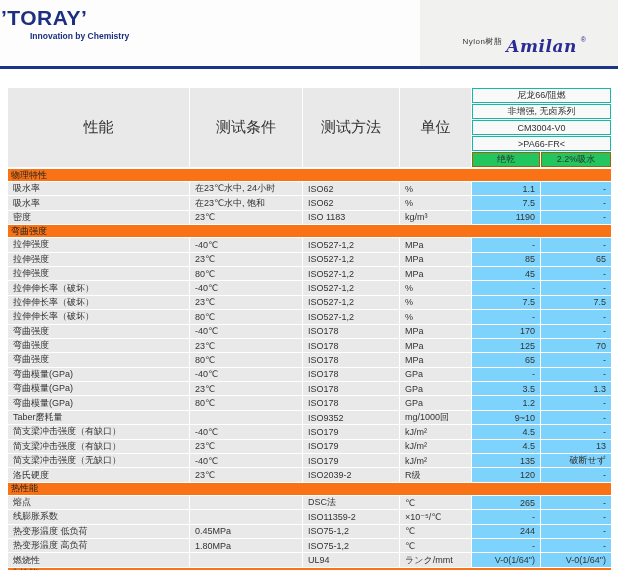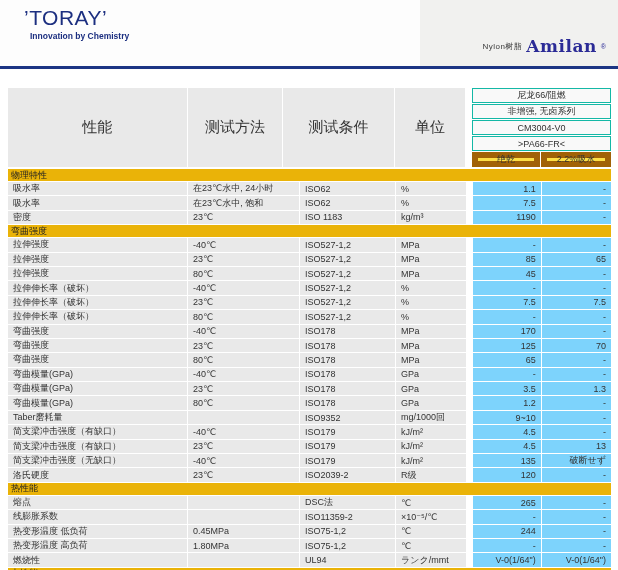--- a/index.html
+++ b/index.html
@@ -4,54 +4,54 @@
 <style>
   html,body{margin:0;padding:0;}
   body{
     width:618px;height:570px;overflow:hidden;background:#ffffff;
     font-family:"Liberation Sans","DejaVu Sans",sans-serif;color:#333;
     position:relative;
   }
   
   .header{position:relative;height:70px;background:#fdfdfd;}
   .brand-band{position:absolute;right:0;top:0;width:198px;height:66px;background:#f1f1ef;}
-  .logo{position:absolute;left:24px;top:6px;color:#1c2f80;font-weight:400;
+  .logo{position:absolute;left:1px;top:6px;color:#1c2f80;font-weight:700;
         font-size:21px;letter-spacing:0.5px;font-family:"Liberation Sans",sans-serif;}
   .tagline{position:absolute;left:14px;top:31px;color:#1c2f80;font-weight:bold;font-size:8.5px;padding-left:16px;}
-  .product{position:absolute;right:12px;top:36px;display:flex;align-items:center;gap:4px;margin-left:26px;}
+  .product{position:absolute;right:32px;top:36px;display:flex;align-items:flex-start;gap:4px;margin-left:26px;}
   .product-prefix{font-size:8px;color:#3a3a3a;letter-spacing:0.5px;}
-  .amilan{font-family:"DejaVu Serif","Liberation Serif",serif;font-weight:bold;
+  .amilan{font-family:"DejaVu Serif","Liberation Serif",serif;font-style:italic;font-weight:bold;
           color:#2b2b96;font-size:17px;letter-spacing:0.5px;}
   .reg{font-size:7px;color:#2b2b96;}
   .rule{position:absolute;left:0;top:66px;width:618px;height:3px;background:#1c3584;}
   
   .tbl{position:absolute;left:8px;top:88px;width:603px;}
   .cell{box-sizing:border-box;display:flex;align-items:center;background:#e9e9e9;
         font-size:9px;padding:0 5px;overflow:hidden;white-space:nowrap;}
   .c1{width:181px;margin-right:1px;}
   .c2{width:112px;margin-right:1px;}
   .c3{width:96px;margin-right:1px;}
-  .c4{width:71px;margin-right:7px;}
+  .c4{width:71px;margin-right:1px;}
   .c5{width:68px;margin-right:1px;}
   .c6{width:70px;}
   
   .thead{display:flex;height:79px;margin-bottom:2px;}
   .th-big{height:79px;justify-content:center;font-size:15px;color:#333;}
   .th-right{width:139px;display:flex;flex-direction:column;}
   .th-right .hrow{box-sizing:border-box;height:15px;margin-bottom:1px;background:#f9f9f9;
         border:1px solid #14b8a6;display:flex;align-items:center;justify-content:center;
         font-size:9px;color:#333;}
   .th-right .hrow:last-child{margin-bottom:0;}
   .th-split{display:flex;border:none !important;background:none !important;padding:0;}
-  .th-split .sub{box-sizing:border-box;height:15px;background:#fde047;border:6px solid #a16207;
+  .th-split .sub{box-sizing:border-box;height:15px;background:#22c55e;border:1px solid #a16207;
         display:flex;align-items:center;justify-content:center;font-size:9px;}
   .th-split .sub.d{width:68px;margin-right:1px;}
   .th-split .sub.w{width:70px;}
   
-  .section-row{height:12px;background:#eab308;margin-bottom:1px;display:flex;align-items:center;
+  .section-row{height:12px;background:#f97316;margin-bottom:1px;display:flex;align-items:center;
         font-size:9px;color:#222;padding-left:3px;}
   .data-row{display:flex;height:13.4px;margin-bottom:1px;}
   .data-row .cell{height:13.4px;}
   .prop{}
   .val{justify-content:flex-end;background:#7dd3fc;}
 </style>
 </head>
 <body>
 
 <div class="header">
@@ -63,22 +63,22 @@
     <span class="amilan">Amilan</span>
     <span class="reg">®</span>
   </div>
   <div class="rule"></div>
 </div>
 
 <div class="tbl">
 
   <div class="thead">
     <div class="cell c1 th-big">性能</div>
+    <div class="cell c2 th-big">测试条件</div>
     <div class="cell c3 th-big">测试方法</div>
-    <div class="cell c2 th-big">测试条件</div>
     <div class="cell c4 th-big">单位</div>
     <div class="th-right">
       <div class="hrow">尼龙66/阻燃</div>
       <div class="hrow">非增强, 无卤系列</div>
       <div class="hrow">CM3004-V0</div>
       <div class="hrow">&gt;PA66-FR&lt;</div>
       <div class="hrow th-split">
         <div class="sub d">绝乾</div>
         <div class="sub w">2.2%吸水</div>
       </div>

